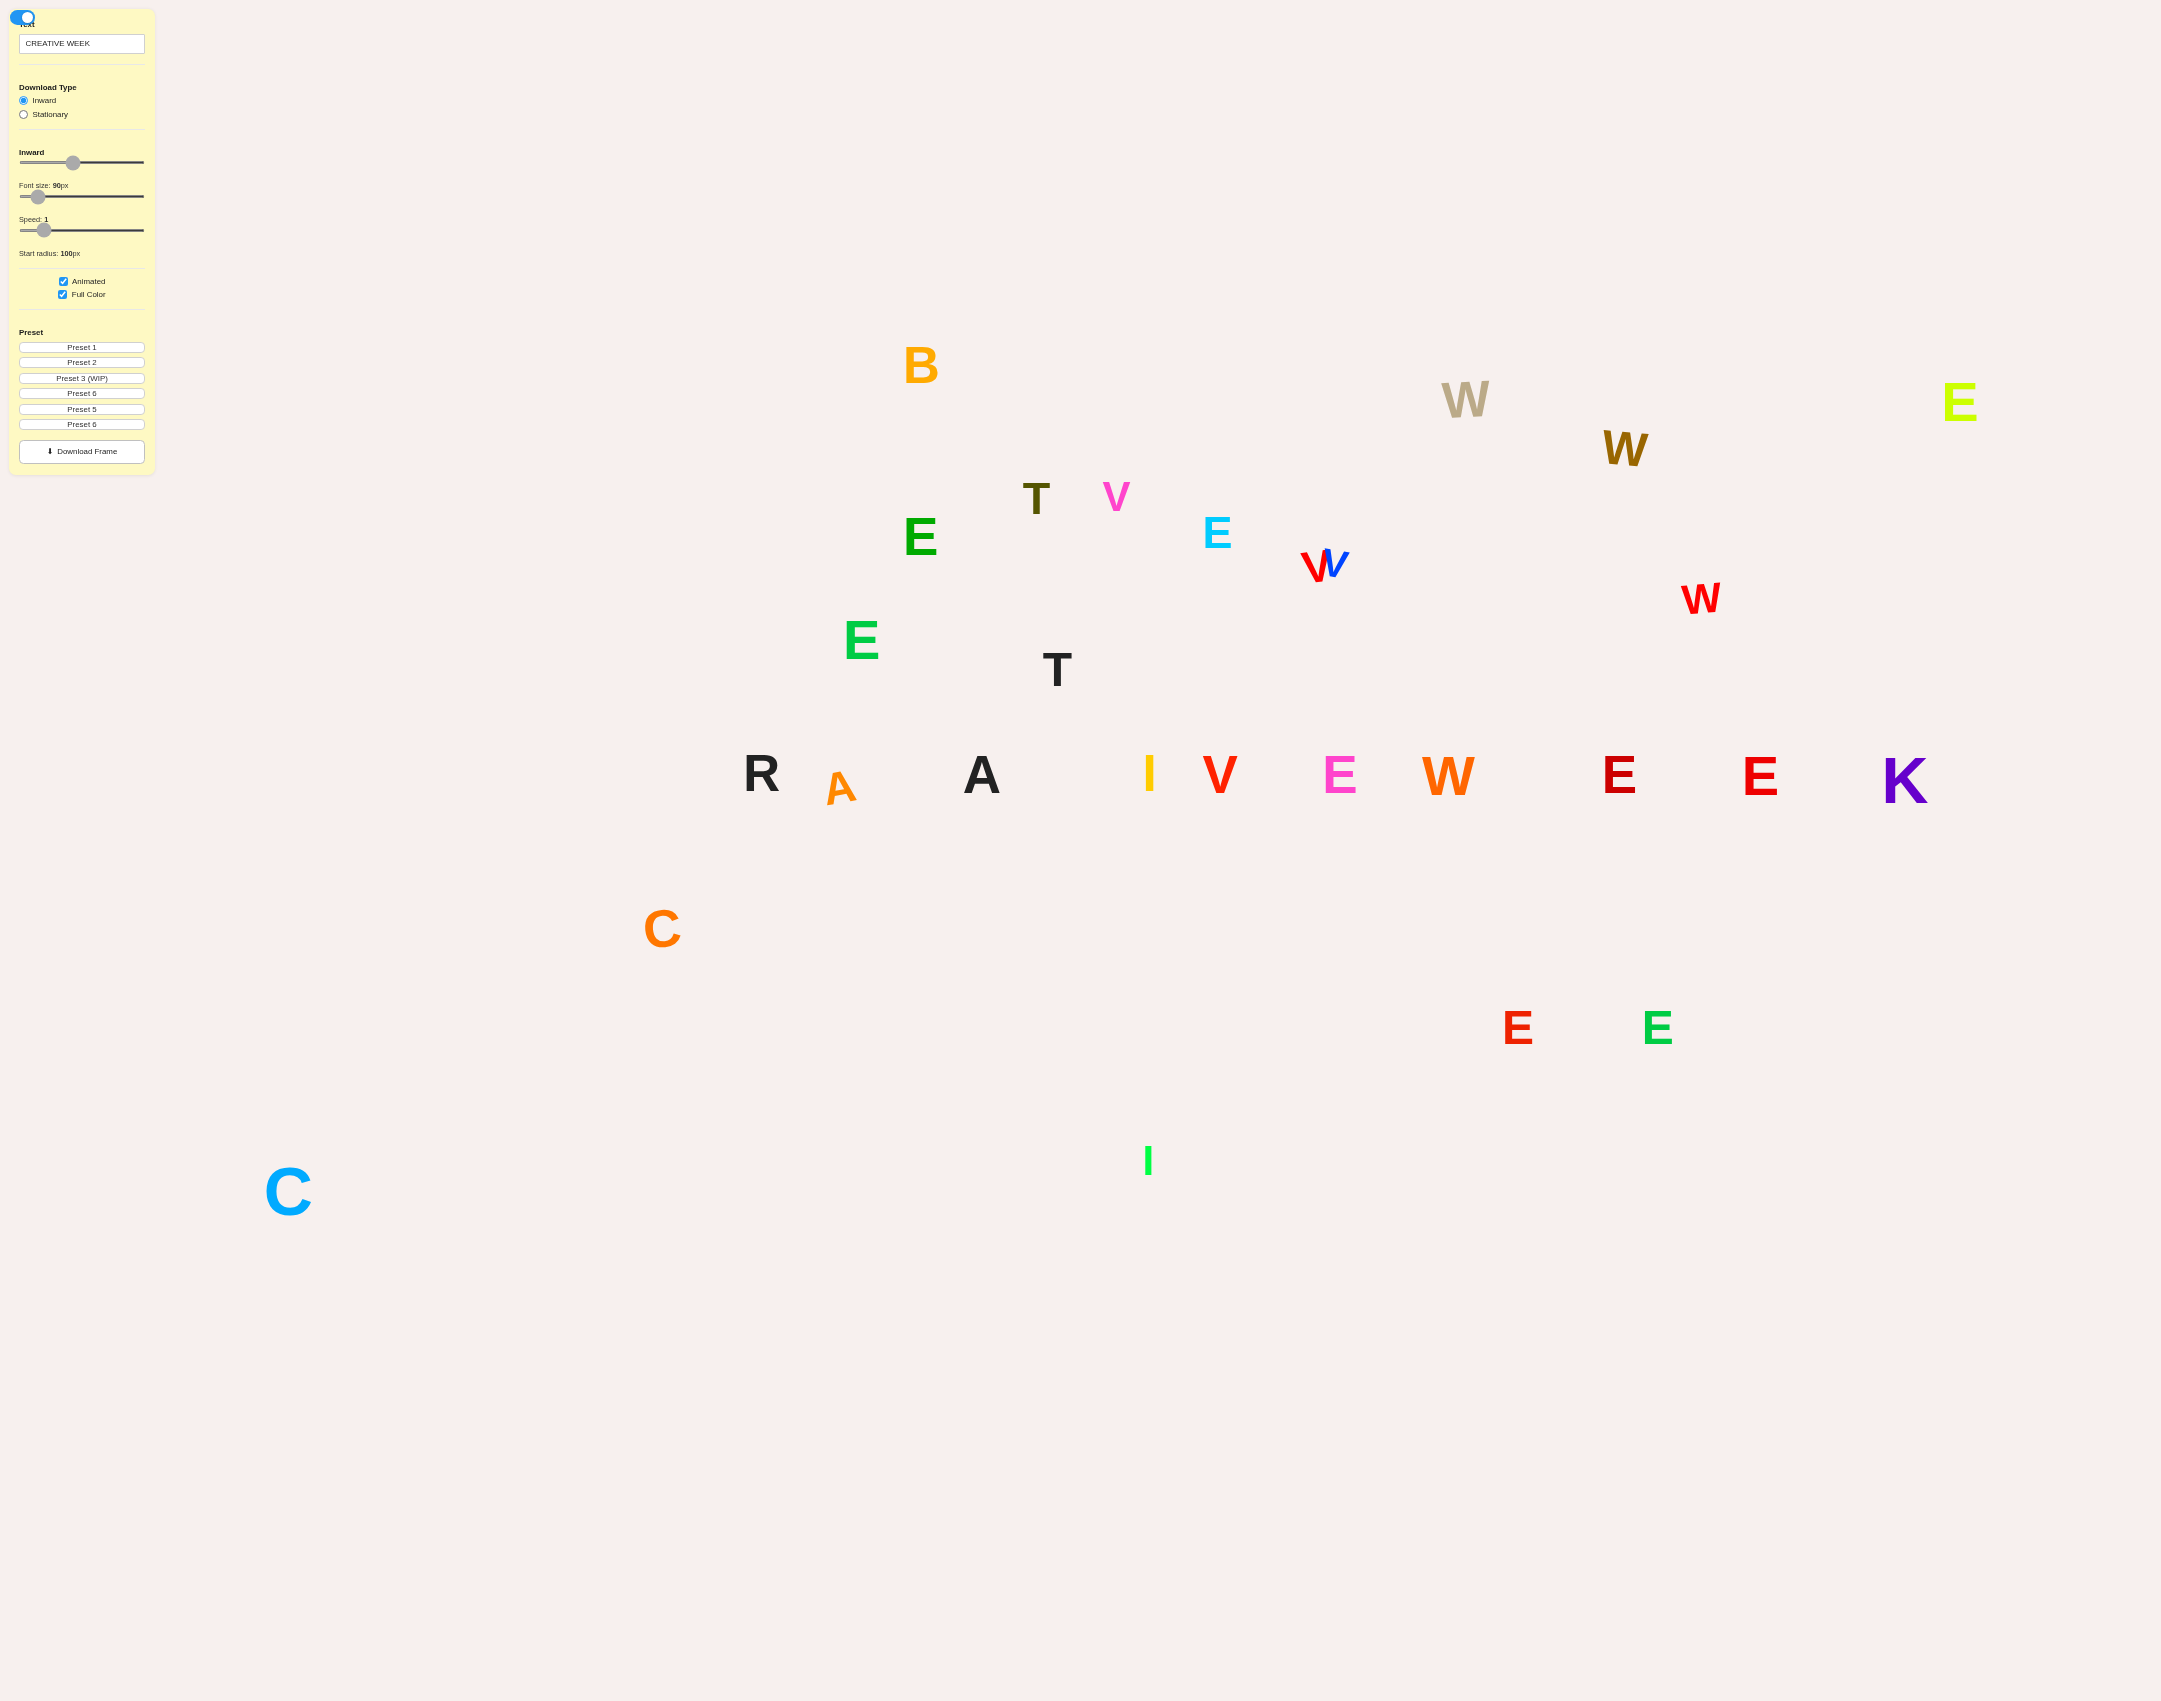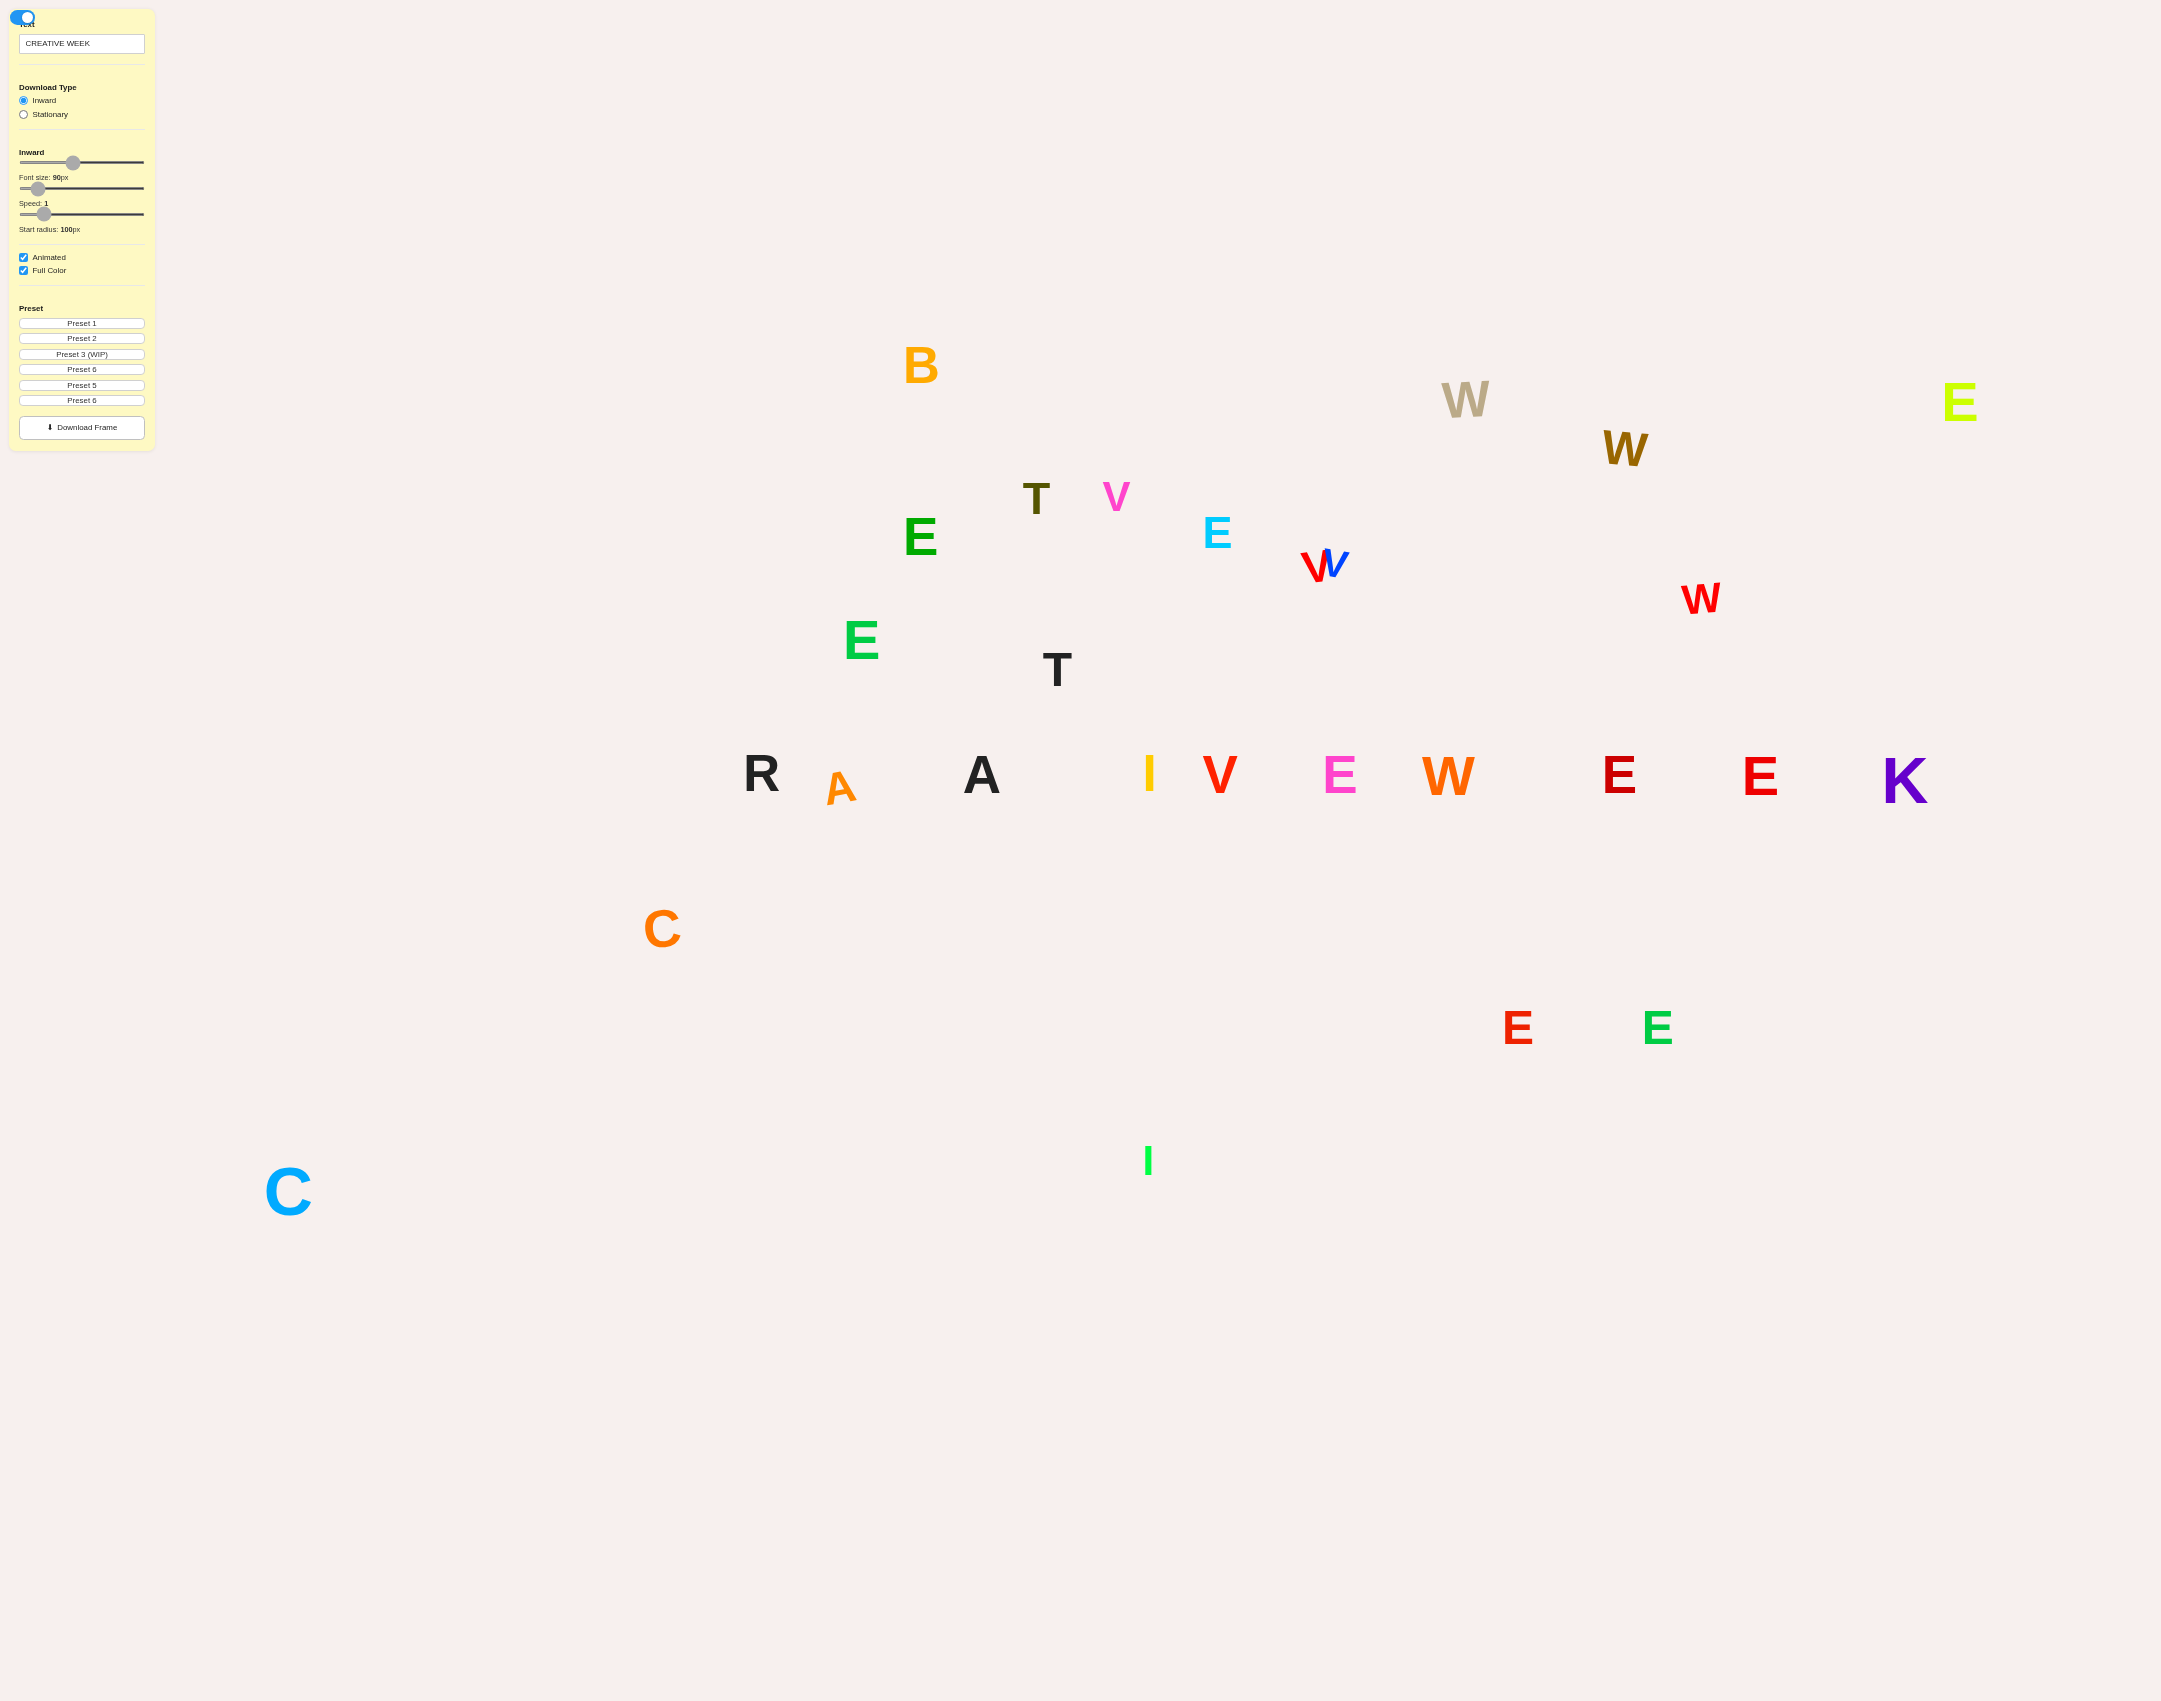--- a/index.html
+++ b/index.html
@@ -92,40 +92,41 @@
     }
     .slider-group {
       display: flex;
       flex-direction: column;
       gap: 5.6px;
       margin-bottom: 2.3px;
     }
     .slider-row {
       display: flex;
       flex-direction: column;
-      gap: 9px;
+      gap: 17px;
     }
     .slider-label {
       font-size: 7.3px;
       color: #333;
     }
     .slider-label strong {
       font-weight: 700;
     }
     input[type="range"] {
       width: 100%;
       accent-color: #aaa;
       height: 2.3px;
       cursor: pointer;
     }
     .checkbox-group {
       display: flex;
       flex-direction: column;
       gap: 4.5px;
       margin-bottom: 2.3px;
+      align-items: center;
     }
     .checkbox-item {
       display: flex;
       align-items: center;
       gap: 4.5px;
       font-size: 7.9px;
       color: #222;
       cursor: pointer;
     }
     .checkbox-item input[type="checkbox"] {

